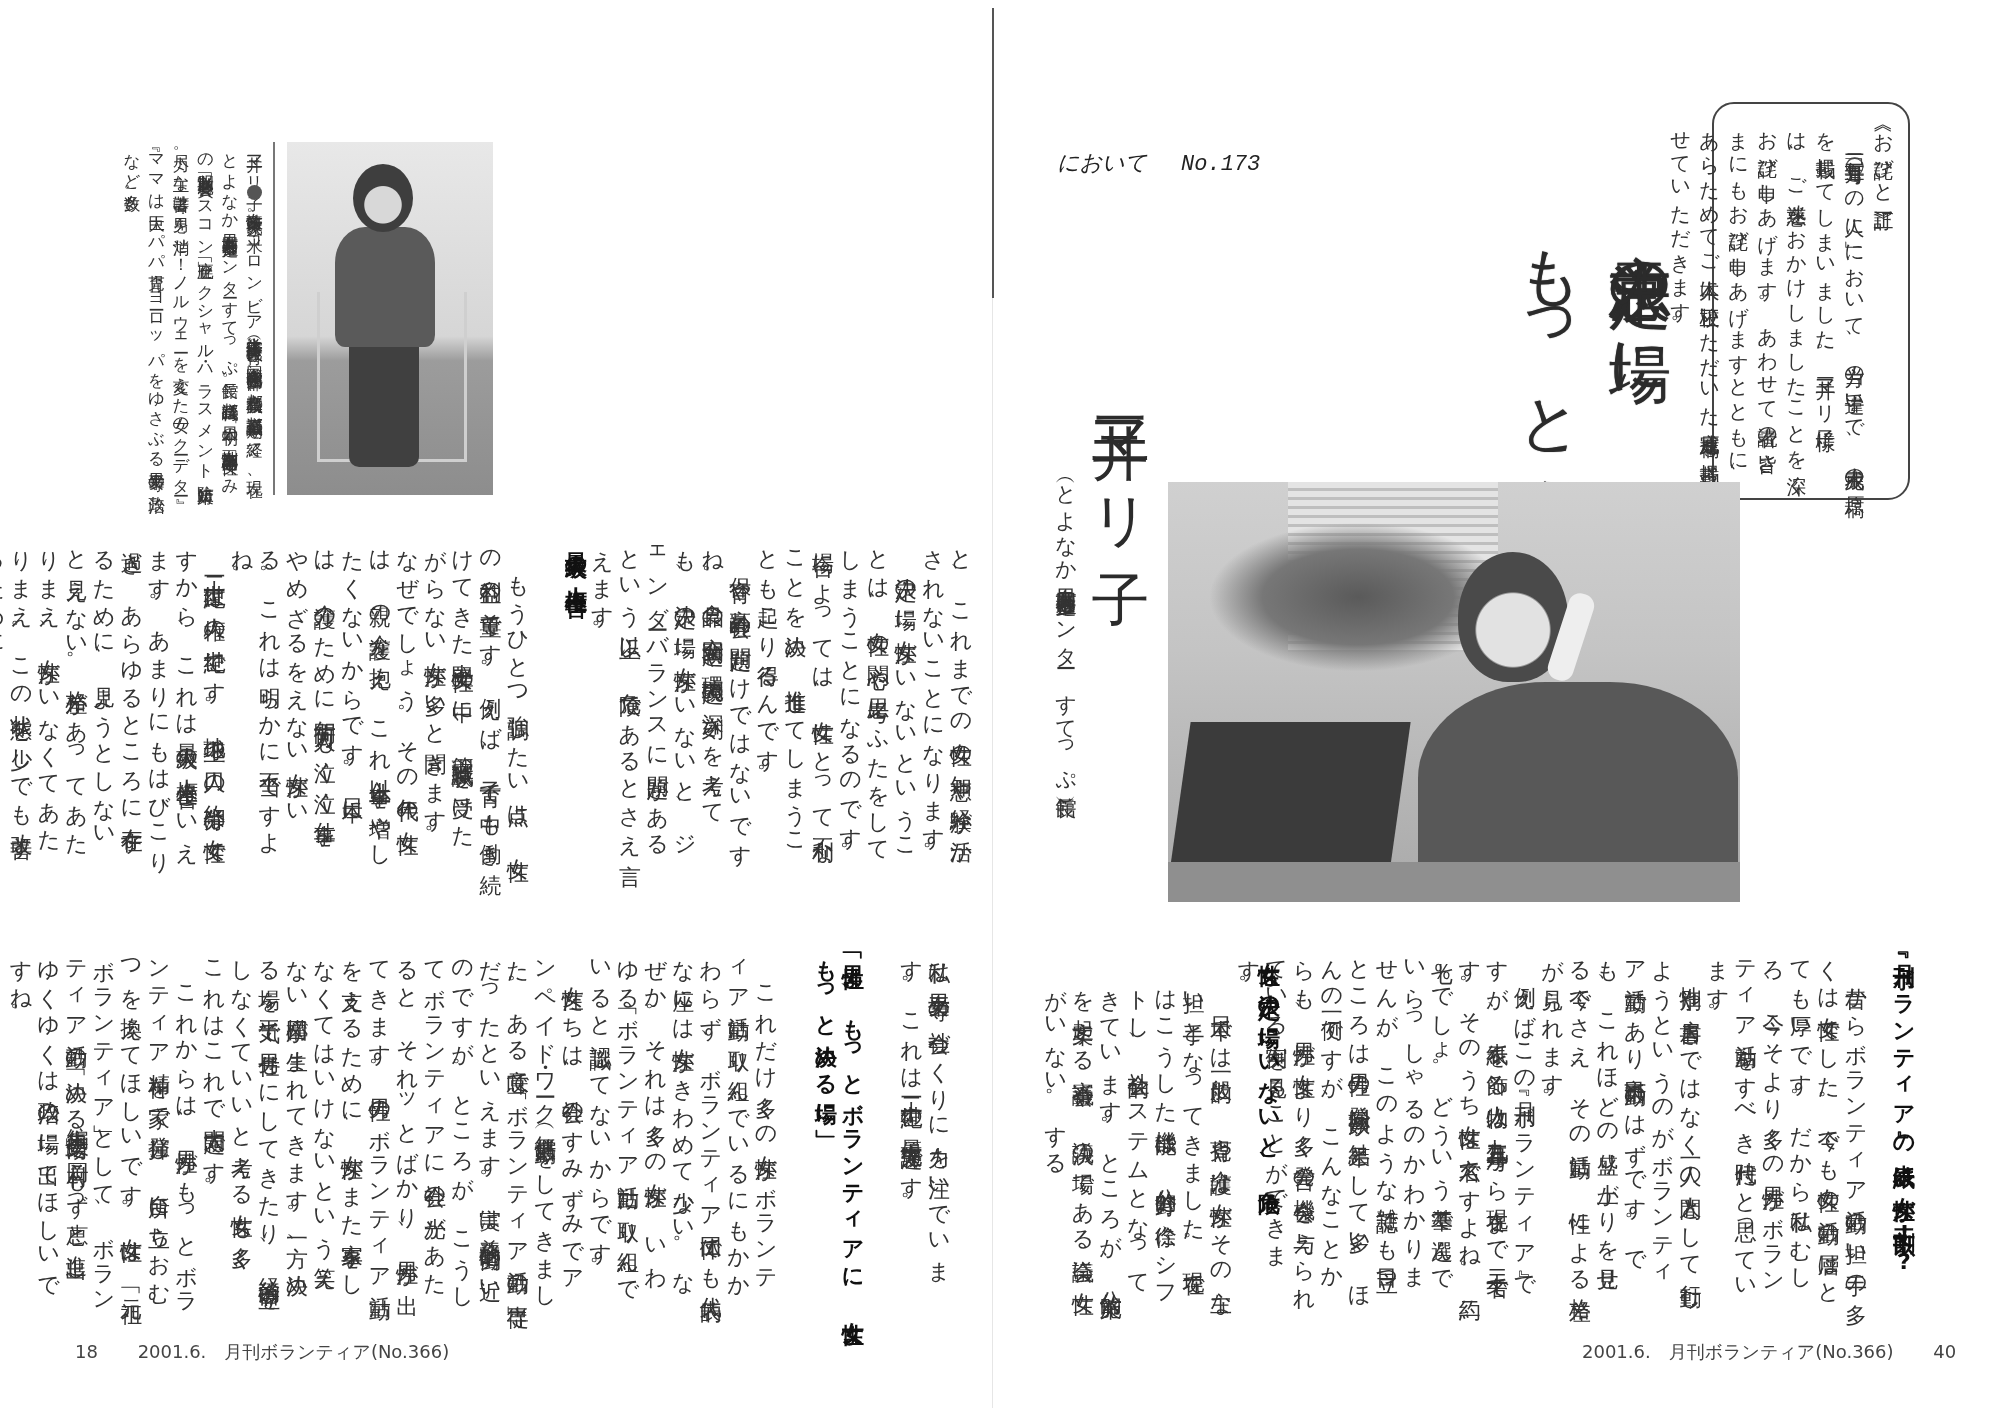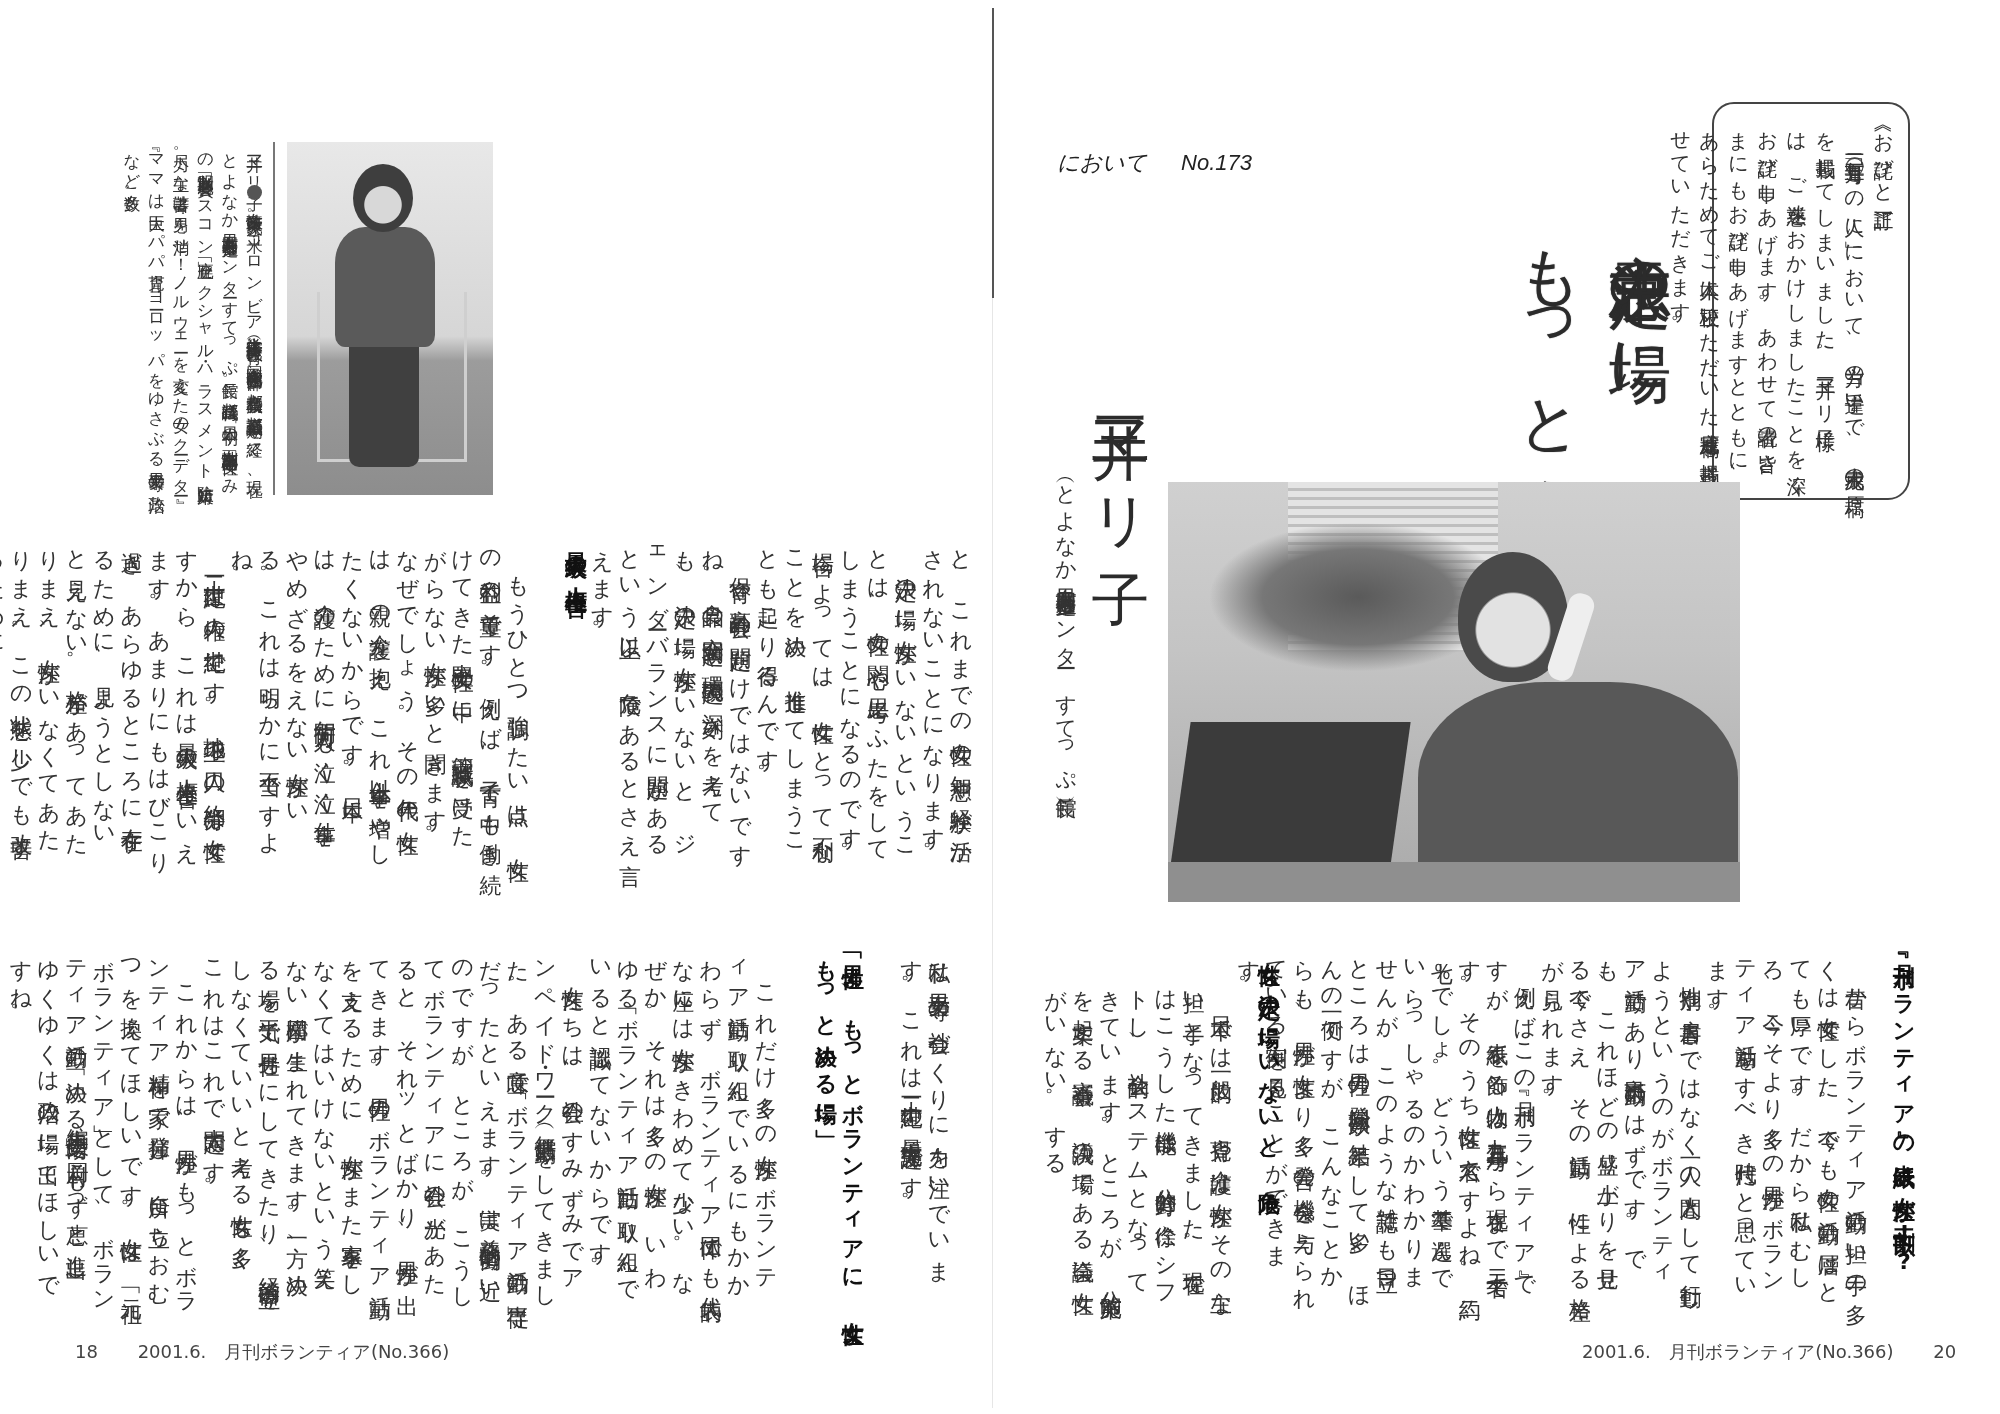--- a/index.html
+++ b/index.html
@@ -18,21 +18,21 @@
 
   
   .apology { left: 1712px; top: 102px; width: 198px; height: 398px;
              border: 2px solid #444; border-radius: 22px; box-sizing: border-box; }
   .apology .inner { position: absolute; right: 10px; top: 14px; writing-mode: vertical-rl;
              font-family: "DejaVu Sans", "Liberation Sans", sans-serif; font-size: 20px;
              line-height: 29px; letter-spacing: 1.6px; color: #333; height: 370px; }
   .apology .inner p { margin: 0; white-space: pre-wrap; }
 
   .series { left: 1057px; top: 148px; font-size: 22px; font-style: italic; color: #222; white-space: nowrap; }
-  .series .num { margin-left: 34px; font-family: Liberation Sans, sans-serif; }
+  .series .num { margin-left: 34px; font-family: Liberation Mono, monospace; }
 
   .title { font-size: 62px; letter-spacing: 4px; color: #2b2b2b; font-weight: normal;
            text-shadow: 0 0 1px #666; line-height: 1.05; }
   .name { font-size: 58px; letter-spacing: 6px; color: #2b2b2b; }
   .affil { font-size: 21px; letter-spacing: 1.2px; color: #333;
            font-family: "DejaVu Sans", "Liberation Sans", sans-serif; }
 
   
   .photo { background: #bdbdbd; overflow: hidden; }
   .photo-big { left: 1168px; top: 482px; width: 572px; height: 420px;
@@ -156,14 +156,14 @@
 </div>
 
 <div class="abs vcol body-text" style="left:64px; top:1110px;">編集委員　岡村こず恵</div>
 
 <div class="abs footer" style="left:75px; top:1340px;">
   <span>18</span>
   <span style="margin-left:34px;">2001.6.　月刊ボランティア(No.366)</span>
 </div>
 <div class="abs footer" style="left:1582px; top:1340px;">
   <span>2001.6.　月刊ボランティア(No.366)</span>
-  <span style="margin-left:34px;">20</span>
+  <span style="margin-left:34px;">40</span>
 </div>
 
 </body></html>

